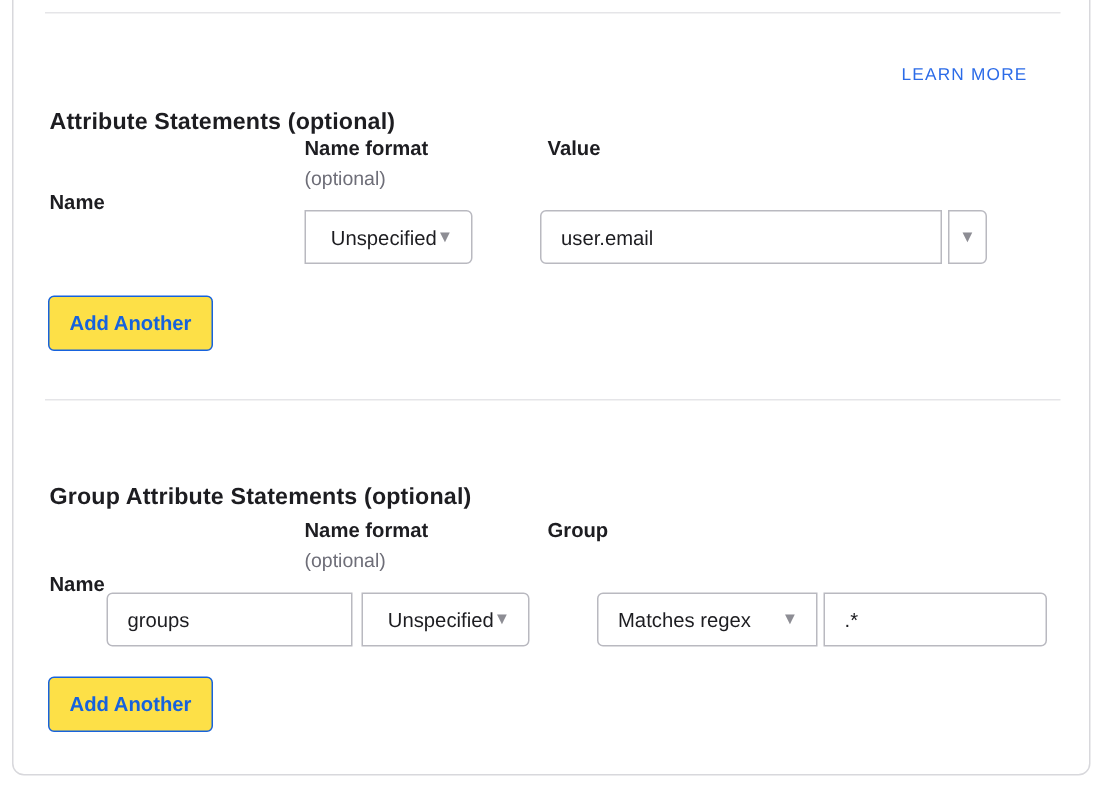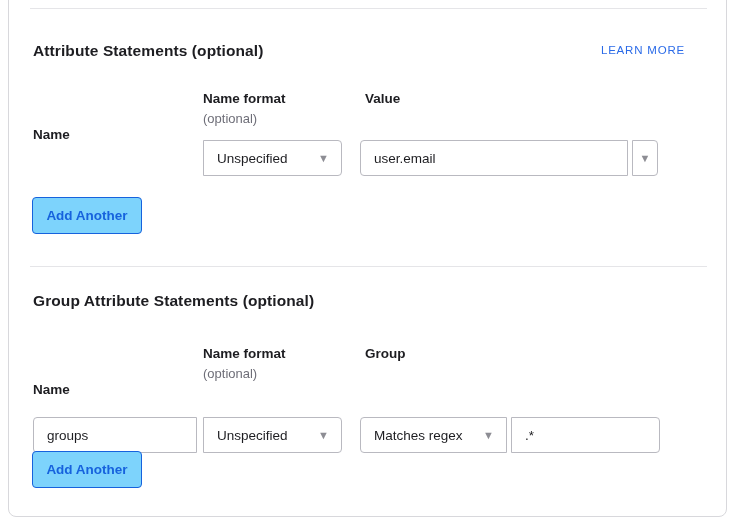--- a/index.html
+++ b/index.html
@@ -8,21 +8,21 @@
   .stage { position:relative; width:737px; height:530px; }
 
   .panel { position:absolute; left:8px; top:-14px; width:719px; height:531px;
     border:1px solid #d8d8dc; border-radius:8px; background:#ffffff; }
 
   .divider { position:absolute; left:30px; width:677px; height:1px; background:#e5e5e8; }
   .divider.d1 { top:8px; }
   .divider.d2 { top:266px; }
 
   .section-title { position:absolute; left:33px; font-size:15.5px; font-weight:bold;
-    color:#1d1d21; letter-spacing:0.1px; }
+    color:#1d1d21; letter-spacing:0.1px;margin-top:31px; }
   .title1 { top:42px; }
   .title2 { top:292px; }
 
   .learn-more { position:absolute; right:52px; top:44px; font-size:11.5px;
     color:#2b6be8; letter-spacing:0.8px; cursor:pointer; text-decoration:none;padding-left:40px; }
 
   .col-header { position:absolute; font-size:13.5px; font-weight:bold; color:#1d1d21; }
   .optional-hint { position:absolute; left:203px; font-size:13px; color:#6e6e78; }
 
   .ctl { position:absolute; height:36px; border:1px solid #b9b9c0; background:#ffffff;
@@ -31,32 +31,32 @@
   .round-l { border-radius:4px 0 0 4px; }
   .round-r { border-radius:0 4px 4px 0; }
 
   .fake-select { display:flex; align-items:center; justify-content:space-between;
     padding:0 12px 0 13px; cursor:pointer; }
   .chevron { color:#8d8d94; font-size:11px; line-height:1; }
 
   .chev-btn { display:flex; align-items:center; justify-content:center; cursor:pointer; }
 
   .add-btn { position:absolute; left:32px; width:110px; height:37px;
-    border:1px solid #1662dd; border-radius:4px; background:#7dd3fc; color:#1662dd;
+    border:1px solid #1662dd; border-radius:4px; background:#fde047; color:#1662dd;
     font-size:13.5px; font-weight:bold; font-family:"Liberation Sans", sans-serif;
     cursor:pointer; }
   .add1 { top:197px; }
   .add2 { top:451px; }
 
   
-  .r1 { top:140px; } .r2 { top:417px; }
+  .r1 { top:140px; } .r2 { top:395px;margin-left:38px; }
   .h1 { top:91px; }  .h2 { top:346px; }
   .o1 { top:111px; } .o2 { top:366px; }
   .c-name   { left:33px;  width:164px; }
-  .c-format { left:203px; width:139px; }
+  .c-format { left:203px; width:112px;justify-content:flex-end; }
   .c-value  { left:360px; width:268px; }
   .c-valbtn { left:632px; width:26px; }
   .c-filter { left:360px; width:147px; }
   .c-regex  { left:511px; width:149px; }
   .hx1 { left:33px;margin-top:36px; } .hx2 { left:203px; } .hx3 { left:365px; }
 </style>
 </head>
 <body>
 
 <div class="stage">

